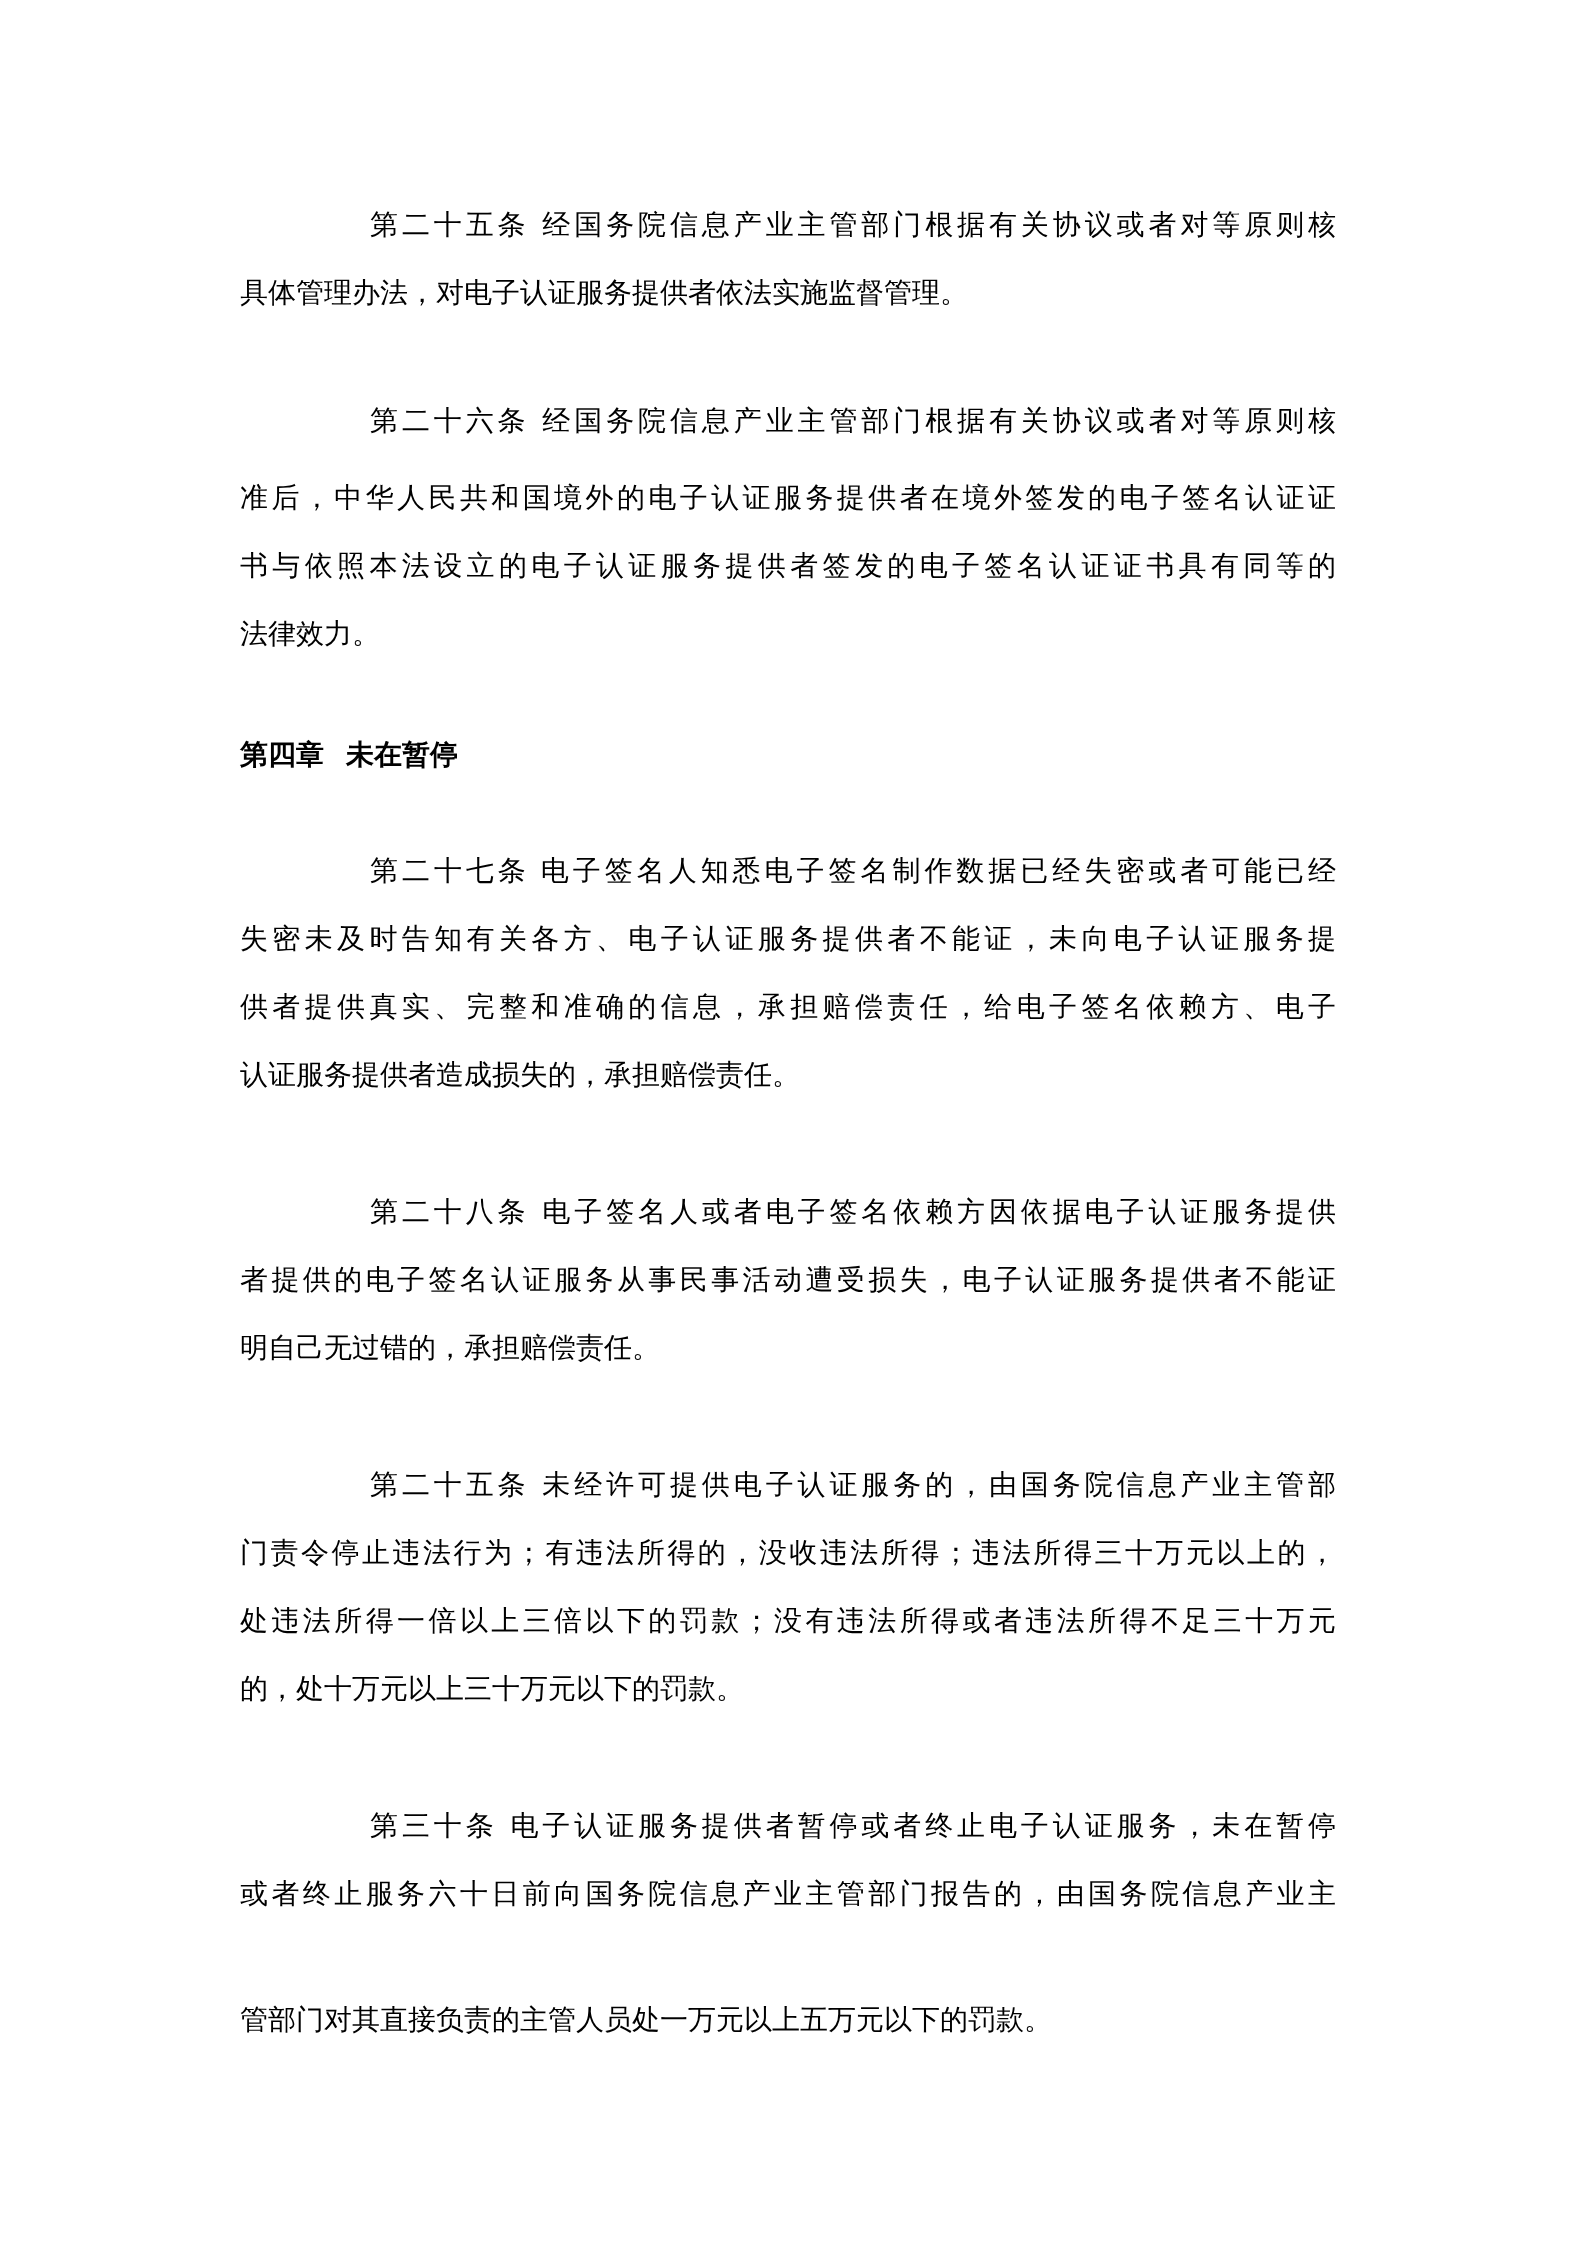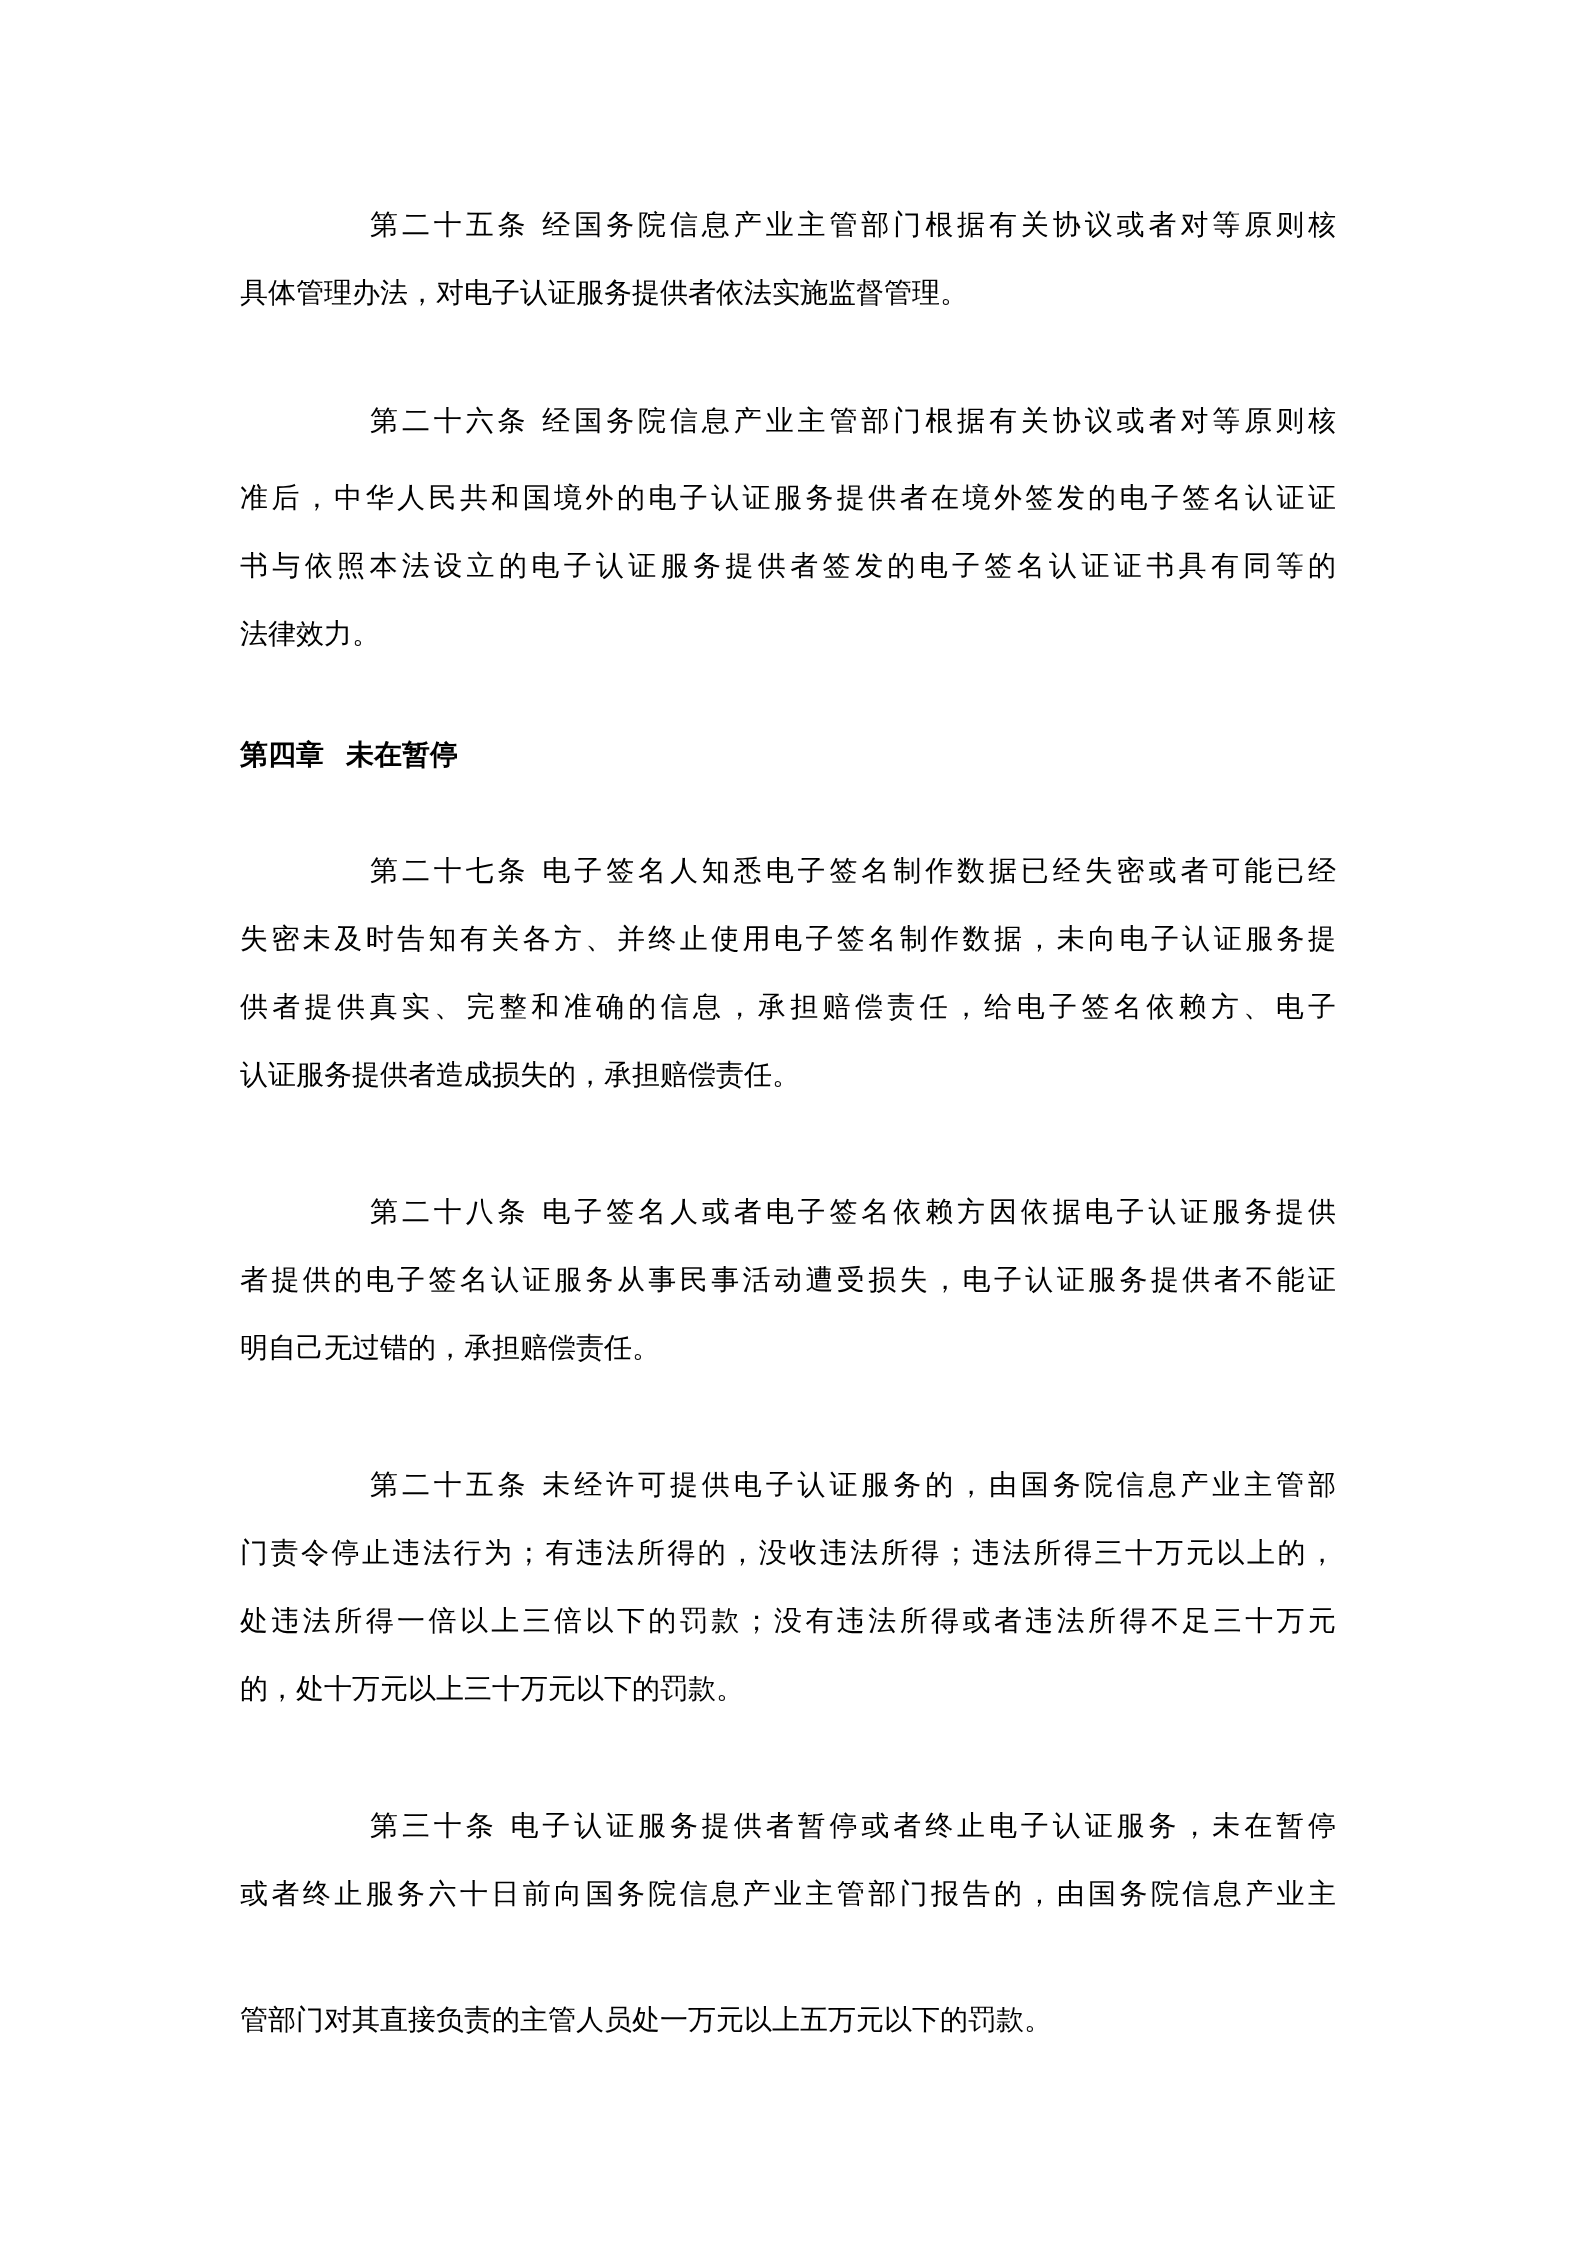--- a/index.html
+++ b/index.html
@@ -60,22 +60,22 @@
     <div class="line full" style="top:478px;">准后，中华人民共和国境外的电子认证服务提供者在境外签发的电子签名认证证</div>
     <div class="line full" style="top:546px;">书与依照本法设立的电子认证服务提供者签发的电子签名认证证书具有同等的</div>
     <div class="line full last" style="top:614px;">法律效力。</div>
   </div>
 
   <div class="heading" style="top:735px;">
     <span>第四章</span><span class="gap"></span><span>未在暂停</span>
   </div>
 
   <div>
-    <div class="line indent" style="top:851px;">第二十七条 电子签名人知悉电子签名制作数据已经失密或者可能已经</div>
-    <div class="line full" style="top:919px;">失密未及时告知有关各方、并终止使用电子签名制作数据，未向电子认证服务提</div>
+    <div class="line indent" style="top:851px;font-family:Liberation Serif, serif;">第二十七条 电子签名人知悉电子签名制作数据已经失密或者可能已经</div>
+    <div class="line full" style="top:919px;">失密未及时告知有关各方、电子认证服务提供者不能证，未向电子认证服务提</div>
     <div class="line full" style="top:987px;">供者提供真实、完整和准确的信息，承担赔偿责任，给电子签名依赖方、电子</div>
     <div class="line full last" style="top:1055px;">认证服务提供者造成损失的，承担赔偿责任。</div>
   </div>
 
   <div>
     <div class="line indent" style="top:1192px;">第二十八条 电子签名人或者电子签名依赖方因依据电子认证服务提供</div>
     <div class="line full" style="top:1260px;">者提供的电子签名认证服务从事民事活动遭受损失，电子认证服务提供者不能证</div>
     <div class="line full last" style="top:1328px;">明自己无过错的，承担赔偿责任。</div>
   </div>
 

